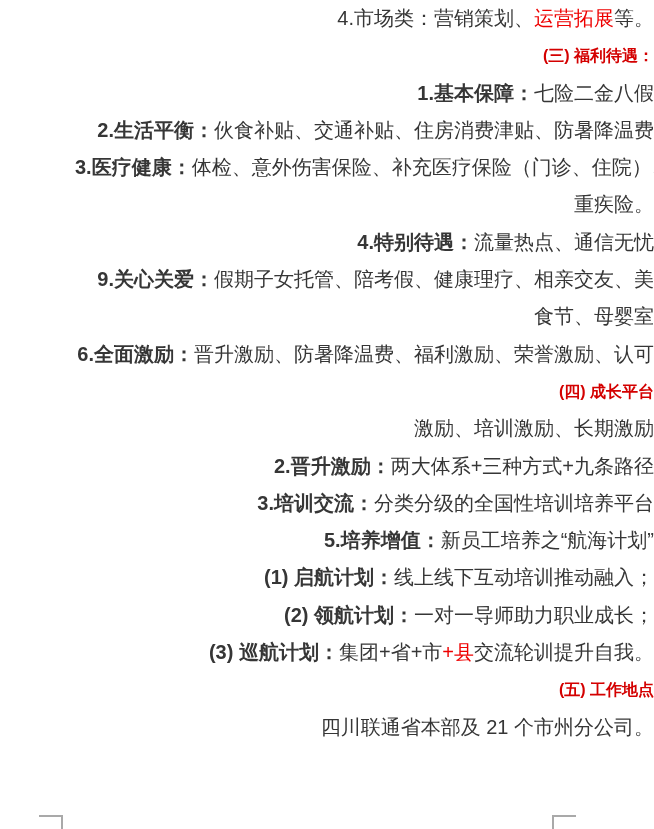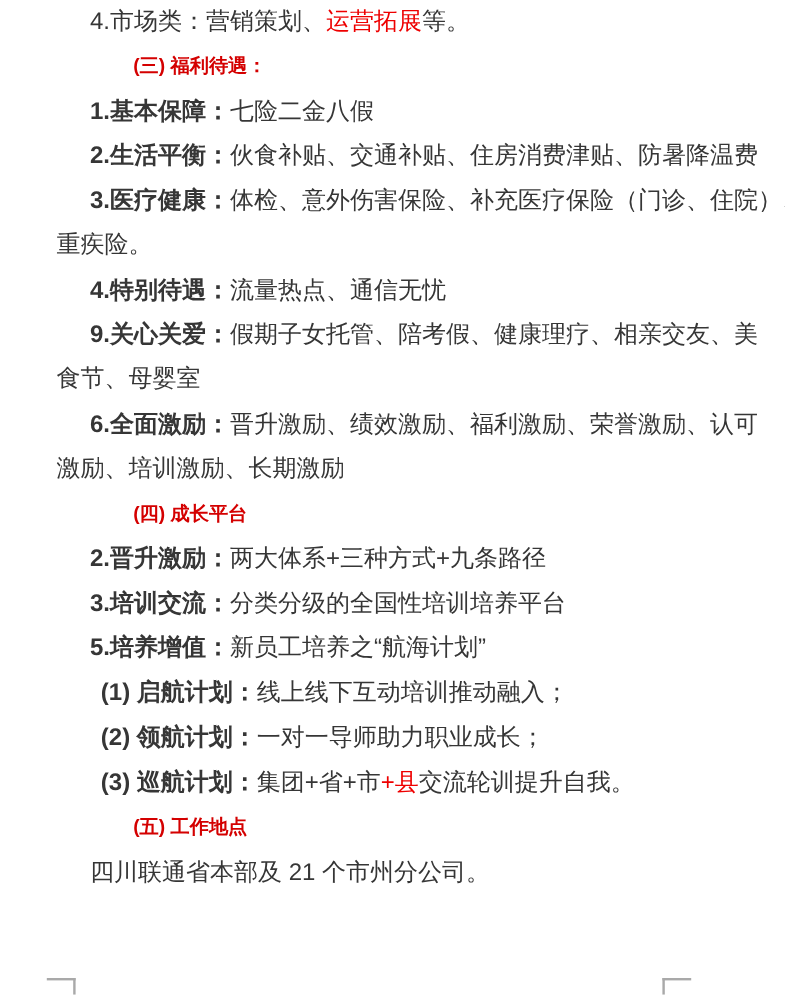--- a/index.html
+++ b/index.html
@@ -7,20 +7,21 @@
     padding: 0;
     background: #ffffff;
   }
   #page {
     position: relative;
     width: 654px;
     height: 829px;
     background: #ffffff;
     overflow: hidden;
     font-family: "Liberation Sans", "DejaVu Sans", sans-serif;
+    text-align: right;
   }
   #doc-body {
     position: absolute;
     top: 0;
     left: 0;
     right: 0;
     padding-left: 47px;
   }
   .line {
     height: 37.3px;
@@ -68,23 +69,23 @@
   <div id="doc-body">
       <div class="line k-indent"><span class="seg-n">4.市场类：</span><span class="seg-n">营销策划、</span><span class="seg-r">运营拓展</span><span class="seg-n">等。</span></div>
       <div class="line k-heading"><span class="seg-h">(三) 福利待遇：</span></div>
       <div class="line k-indent"><span class="seg-b">1.基本保障：</span><span class="seg-n">七险二金八假</span></div>
       <div class="line k-indent"><span class="seg-b">2.生活平衡：</span><span class="seg-n">伙食补贴、交通补贴、住房消费津贴、防暑降温费</span></div>
       <div class="line k-indent"><span class="seg-b">3.医疗健康：</span><span class="seg-n">体检、意外伤害保险、补充医疗保险（门诊、住院）、</span></div>
       <div class="line k-wrap"><span class="seg-n">重疾险。</span></div>
       <div class="line k-indent"><span class="seg-b">4.特别待遇：</span><span class="seg-n">流量热点、通信无忧</span></div>
       <div class="line k-indent"><span class="seg-b">9.关心关爱：</span><span class="seg-n">假期子女托管、陪考假、健康理疗、相亲交友、美</span></div>
       <div class="line k-wrap"><span class="seg-n">食节、母婴室</span></div>
-      <div class="line k-indent"><span class="seg-b">6.全面激励：</span><span class="seg-n">晋升激励、绩效激励、福利激励、荣誉激励、认可</span></div>
+      <div class="line k-indent"><span class="seg-b">6.全面激励：</span><span class="seg-n">晋升激励、防暑降温费、福利激励、荣誉激励、认可</span></div>
+      <div class="line k-heading"><span class="seg-h">(四) 成长平台</span></div>
       <div class="line k-wrap"><span class="seg-n">激励、培训激励、长期激励</span></div>
-      <div class="line k-heading"><span class="seg-h">(四) 成长平台</span></div>
       <div class="line k-indent"><span class="seg-b">2.晋升激励：</span><span class="seg-n">两大体系+三种方式+九条路径</span></div>
       <div class="line k-indent"><span class="seg-b">3.培训交流：</span><span class="seg-n">分类分级的全国性培训培养平台</span></div>
       <div class="line k-indent"><span class="seg-b">5.培养增值：</span><span class="seg-n">新员工培养之“航海计划”</span></div>
       <div class="line k-sub"><span class="seg-b">(1) 启航计划：</span><span class="seg-n">线上线下互动培训推动融入；</span></div>
       <div class="line k-sub"><span class="seg-b">(2) 领航计划：</span><span class="seg-n">一对一导师助力职业成长；</span></div>
       <div class="line k-sub"><span class="seg-b">(3) 巡航计划：</span><span class="seg-n">集团+省+市</span><span class="seg-r">+县</span><span class="seg-n">交流轮训提升自我。</span></div>
       <div class="line k-heading"><span class="seg-h">(五) 工作地点</span></div>
       <div class="line k-indent"><span class="seg-n">四川联通省本部及 21 个市州分公司。</span></div>
     </div>
   <div class="crop-mark left"></div>

